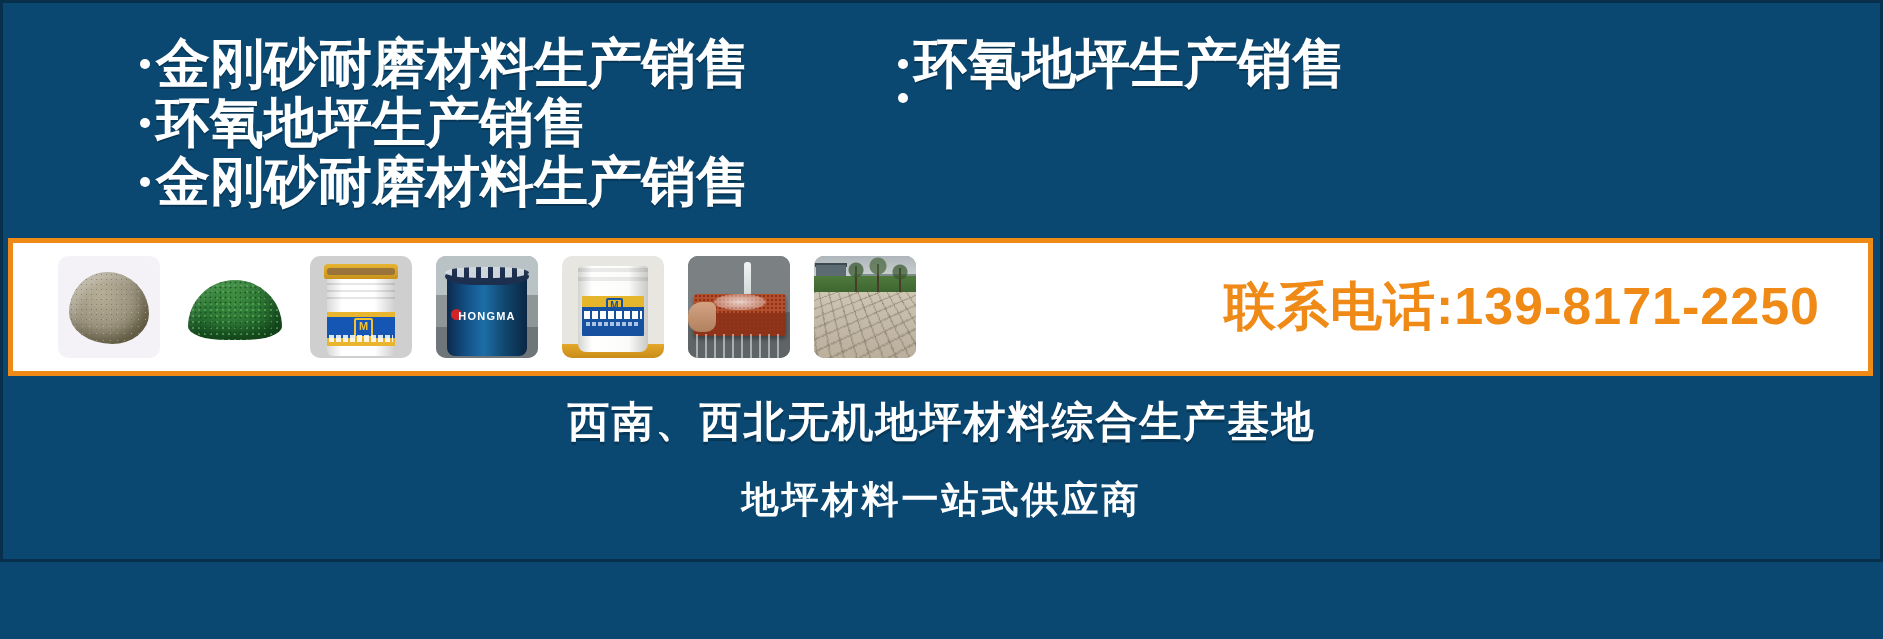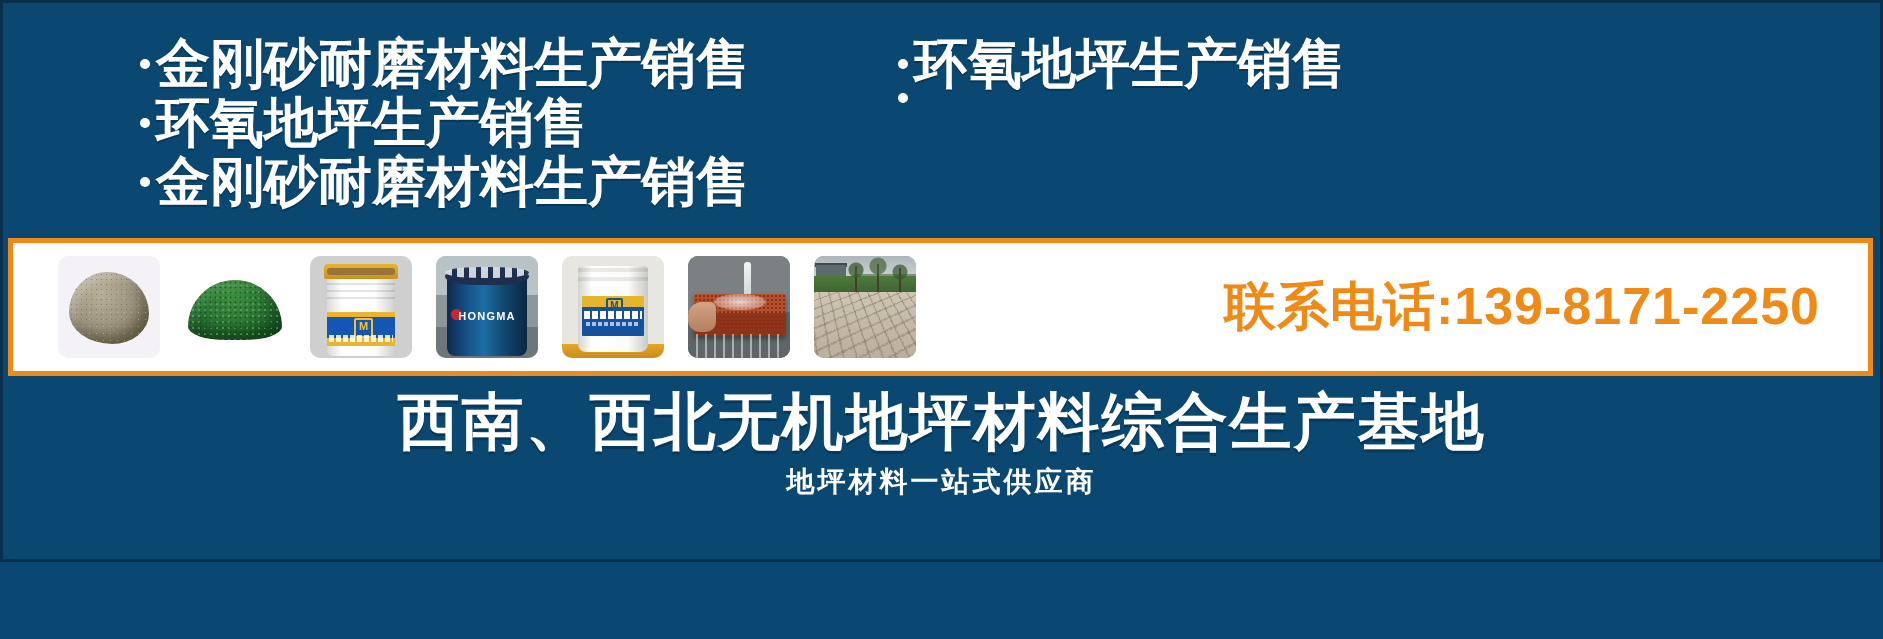--- a/index.html
+++ b/index.html
@@ -281,32 +281,32 @@
     letter-spacing:1px;
     white-space:nowrap;
     font-family:"Liberation Sans","DejaVu Sans",sans-serif;
   }
 
   
   .headline{
     position:absolute;left:0;top:386px;width:1883px;
     text-align:center;
     color:#ffffff;
-    font-size:62px;
+    font-size:42px;
     font-weight:bold;
     letter-spacing:2px;
     line-height:72px;
     white-space:nowrap;
     text-shadow:0 3px 0 rgba(0,0,0,.22);
   }
   .subline{
-    position:absolute;left:0;top:460px;width:1883px;
+    position:absolute;left:0;top:478px;width:1883px;
     text-align:center;
     color:#ffffff;
-    font-size:28px;
+    font-size:37px;
     font-weight:bold;
     letter-spacing:3px;
     line-height:44px;
     white-space:nowrap;
   }
 </style>
 </head>
 <body>
 
 <div class="banner">

